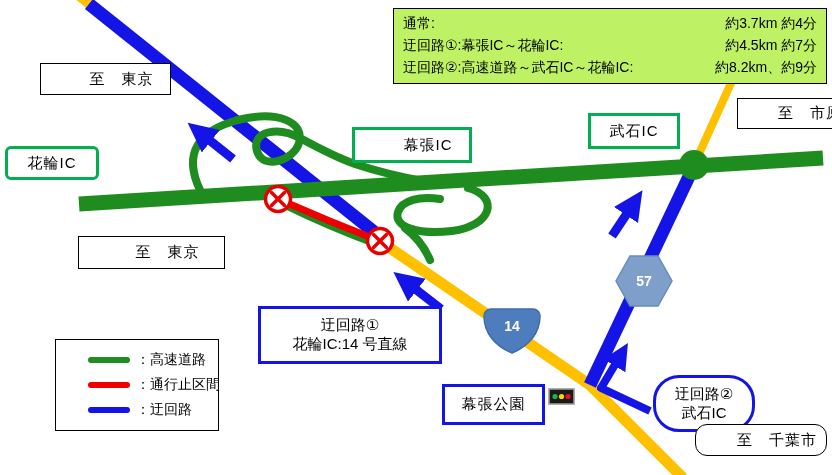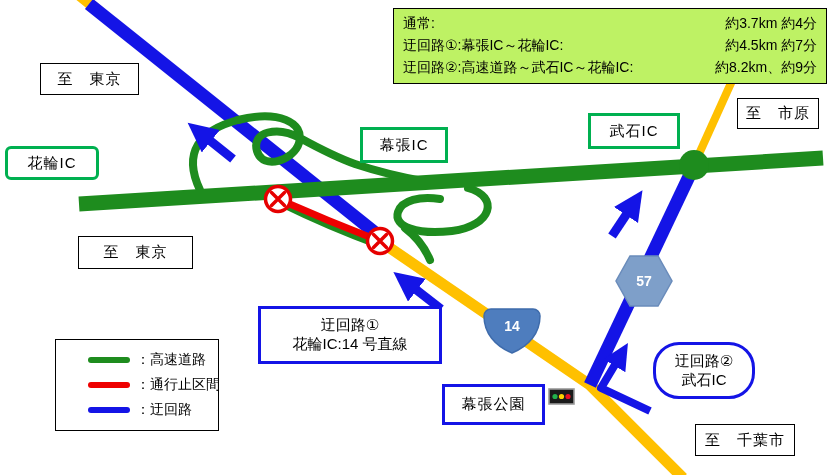--- a/index.html
+++ b/index.html
@@ -6,21 +6,21 @@
   #stage{
     position:relative;width:832px;height:475px;background:#ffffff;overflow:hidden;
     font-family:"Liberation Sans","DejaVu Sans",sans-serif;color:#000;
   }
   #roadmap{position:absolute;left:0;top:0;z-index:1;}
   .lbl{
     position:absolute;z-index:2;background:#ffffff;display:flex;
     align-items:center;justify-content:center;text-align:center;
     font-size:15px;line-height:1.25;letter-spacing:1px;white-space:nowrap;
   }
-  .box-black{border:1.6px solid #000000;}
+  .box-black{border:1.6px solid #000000;padding-left:32px;}
   .box-green{border:3px solid #00B050;}
   .box-blue{border:3px solid #1414E6;}
   .two-line{flex-direction:column;letter-spacing:0;}
   
   #info-box{
     position:absolute;z-index:3;left:393px;top:8px;width:434px;height:76px;
     border:1.6px solid #000;background:#bef264;box-sizing:border-box;
     padding:4px 9px;display:flex;flex-direction:column;justify-content:space-around;
     font-size:14px;
   }
@@ -120,21 +120,21 @@
   </div>
 
   <div class="lbl box-black" style="left:40px;top:63px;width:97px;height:30px;">
     <span>至　東京</span>
   </div>
 
   <div class="lbl box-green" style="left:5px;top:146px;width:88px;height:28px;border-radius:6px;">
     <span>花輪IC</span>
   </div>
 
-  <div class="lbl box-green" style="left:360px;top:127px;width:82px;height:30px;">
+  <div class="lbl box-green" style="left:352px;top:127px;width:82px;height:30px;padding-left:32px;">
     <span>幕張IC</span>
   </div>
 
   <div class="lbl box-green" style="left:588px;top:113px;width:86px;height:30px;">
     <span>武石IC</span>
   </div>
 
   <div class="lbl box-black" style="left:737px;top:98px;width:80px;height:29px;">
     <span>至　市原</span>
   </div>
@@ -145,26 +145,26 @@
 
   <div class="lbl box-blue two-line" style="left:258px;top:306px;width:178px;height:52px;">
     <span>迂回路①</span>
     <span>花輪IC:14 号直線</span>
   </div>
 
   <div class="lbl box-blue" style="left:442px;top:384px;width:97px;height:35px;">
     <span>幕張公園</span>
   </div>
 
-  <div class="lbl box-blue two-line" style="left:653px;top:342px;width:96px;height:51px;border-radius:26px;">
+  <div class="lbl box-blue two-line" style="left:653px;top:375px;width:96px;height:51px;border-radius:26px;">
     <span>迂回路②</span>
     <span>武石IC</span>
   </div>
 
-  <div class="lbl box-black" style="left:695px;top:424px;width:98px;height:30px;">
+  <div class="lbl box-black" style="left:695px;top:424px;width:98px;height:30px;border-radius:12px;">
     <span>至　千葉市</span>
   </div>
 
   <div id="legend">
     <div class="legend-row">
       <span class="sw sw-green"></span>
       <span>：高速道路</span>
     </div>
     <div class="legend-row">
       <span class="sw sw-red"></span>

